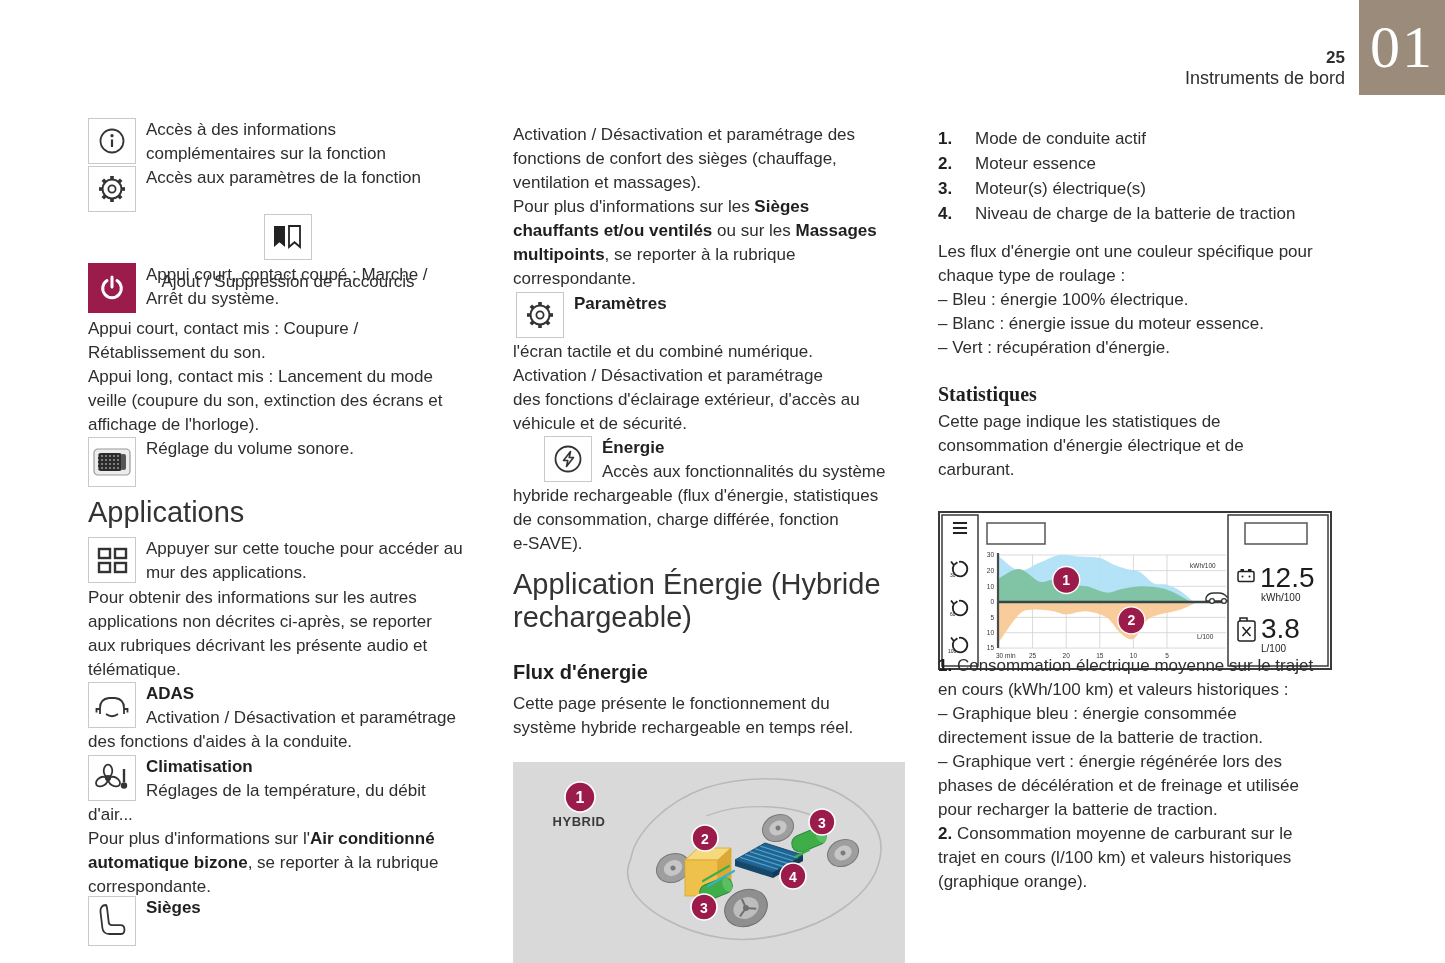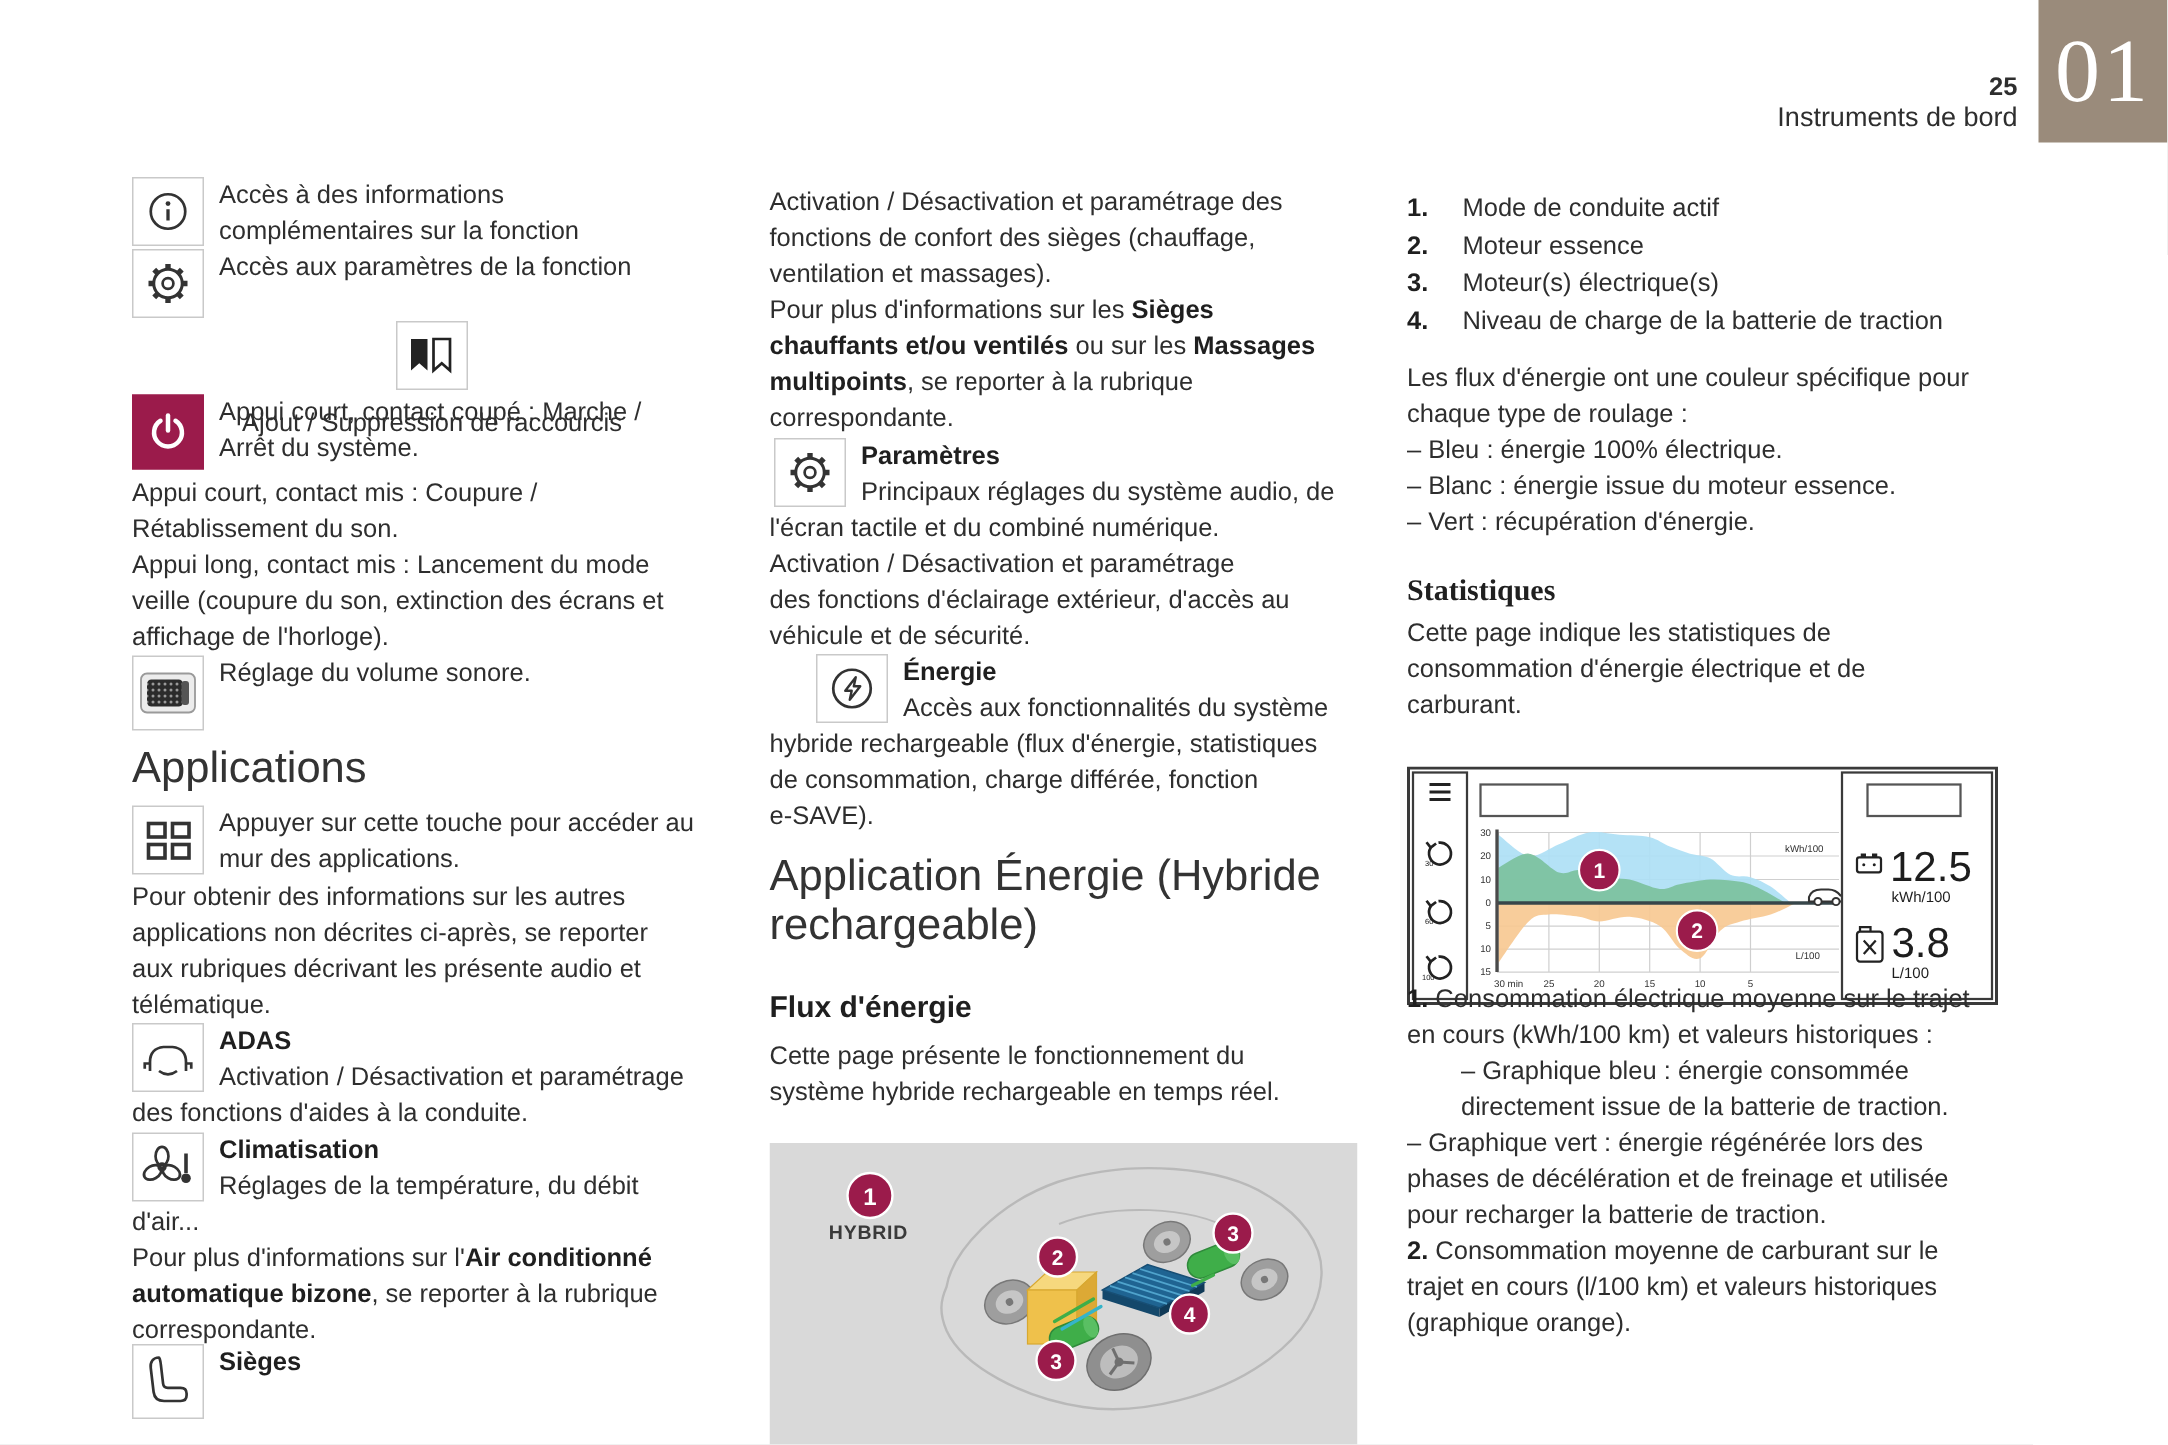--- a/index.html
+++ b/index.html
@@ -194,21 +194,21 @@
               <line x1="-9" x2="-13"></line>
               <line x1="9" x2="13"></line>
               <line x1="6.4" y1="6.4" x2="9.2" y2="9.2"></line>
               <line x1="-6.4" y1="-6.4" x2="-9.2" y2="-9.2"></line>
               <line x1="6.4" y1="-6.4" x2="9.2" y2="-9.2"></line>
               <line x1="-6.4" y1="6.4" x2="-9.2" y2="9.2"></line>
             </g>
           </g>
         </svg>
     </span>
-    <div class="rowtext"><b>Paramètres</b><br><span>Principaux réglages du système audio, de</span></div>
+    <div class="rowtext"><b>Paramètres</b><br></div>
   </div>
   <div class="blk" style="left:513px;top:340px;width:400px;">l'écran tactile et du combiné numérique.
 Activation / Désactivation et paramétrage
 des fonctions d'éclairage extérieur, d'accès au
 véhicule et de sécurité.</div>
 
   <div class="blk row" style="left:516px;top:436px;width:400px;padding-left:28px;">
     <span class="ibox">
       <svg width="34" height="34" viewBox="0 0 34 34">
           <circle cx="17" cy="17" r="12.5" fill="none" stroke="#333" stroke-width="1.8"></circle>
@@ -434,20 +434,20 @@
         <path d="M2,4 v-3 h7 v3" fill="none" stroke="#222" stroke-width="1.5"></path>
         <line x1="4.5" y1="10" x2="12.5" y2="19" stroke="#222" stroke-width="1.5"></line>
         <line x1="12.5" y1="10" x2="4.5" y2="19" stroke="#222" stroke-width="1.5"></line>
       </g>
       <text x="323" y="127" font-size="28" fill="#1d1d1d">3.8</text>
       <text x="323" y="141" font-size="10" fill="#1d1d1d">L/100</text>
     </svg>
   </div>
 
   <div class="blk" style="left:938px;top:654px;width:410px;"><b>1.</b><span> Consommation électrique moyenne sur le trajet</span><br><span>en cours (kWh/100 km) et valeurs historiques :</span></div>
-  <div class="blk" style="left:938px;top:702px;width:410px;margin-left:36px;">–  Graphique bleu : énergie consommée
+  <div class="blk" style="left:938px;top:702px;width:410px;">–  Graphique bleu : énergie consommée
 directement issue de la batterie de traction.</div>
   <div class="blk" style="left:938px;top:750px;width:410px;">–  Graphique vert : énergie régénérée lors des
 phases de décélération et de freinage et utilisée
 pour recharger la batterie de traction.</div>
   <div class="blk" style="left:938px;top:822px;width:410px;"><b>2.</b><span> Consommation moyenne de carburant sur le</span><br><span>trajet en cours (l/100 km) et valeurs historiques</span><br><span>(graphique orange).</span></div>
 
 </div>
 
 </body></html>

